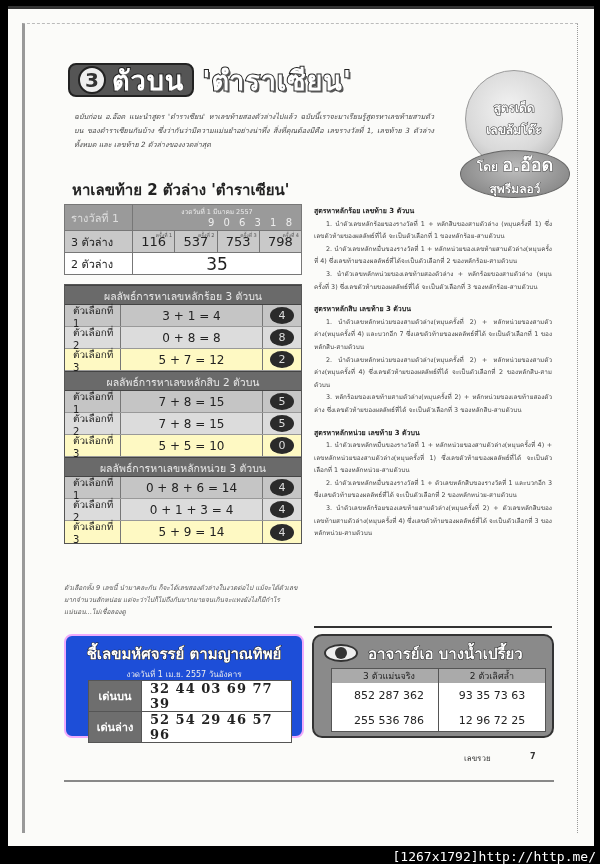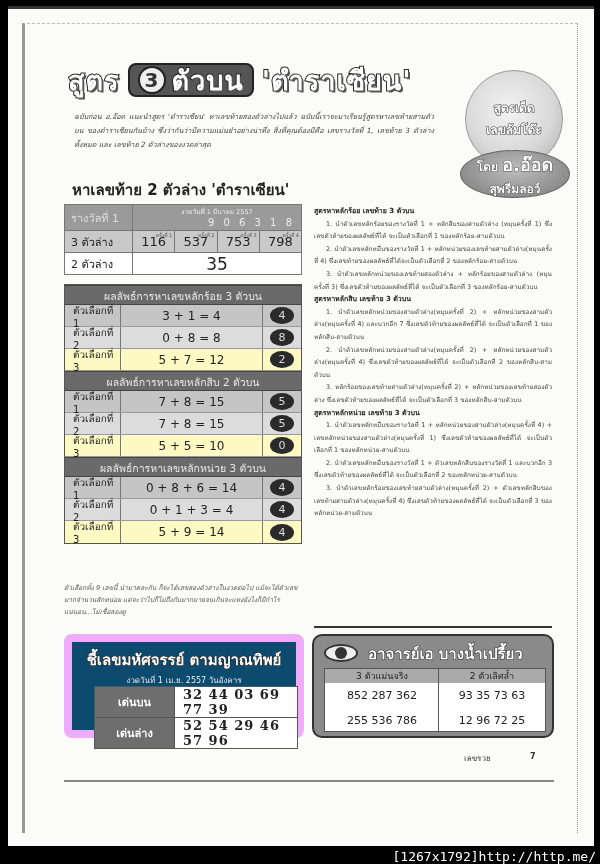--- a/index.html
+++ b/index.html
@@ -54,59 +54,58 @@
   .res-row.g1 { background: #c5c5c5; } .res-row.g2 { background: #dcdcdc; } .res-row.g3 { background: #fef9c3; }
   .res-label { width: 56px; padding-left: 8px; font-size: 10px; border-right: 1px solid #777; height: 100%; display: flex; align-items: center; }
   .res-eq { flex: 1; text-align: center; font-size: 12px; border-right: 1px solid #777; height: 100%; display: flex; align-items: center; justify-content: center; }
   .res-ans { width: 38px; display: flex; align-items: center; justify-content: center; height: 100%; }
   .pill { width: 24px; height: 17px; border-radius: 50%; background: #2a2a2a; color: #ddd; font-size: 11px;
     display: flex; align-items: center; justify-content: center; }
   .note { position: absolute; left: 64px; top: 582px; width: 240px; font-size: 6.6px; line-height: 12px; color: #555; font-style: italic; }
 
   
   .right-col { position: absolute; left: 314px; top: 205px; width: 238px; font-size: 6.4px; line-height: 12.6px; color: #444; }
-  .right-col h4 { font-size: 7px; font-weight: bold; color: #222; }
+  .right-col h4 { font-size: 7px; font-weight: bold; color: #222; margin-top: 10px; }
   .right-col h4:first-child { margin-top: 0; }
   .right-col p { text-indent: 12px; text-align: justify; }
   .divider { position: absolute; left: 314px; top: 626px; width: 238px; height: 2px; background: #333; }
 
   
   .box-left { position: absolute; left: 64px; top: 634px; width: 240px; height: 104px; border-radius: 8px;
-    background: #0c4a6e; border: 8px solid #f0abfc; }
+    background: #1d4ed8; border: 2px solid #f0abfc; }
   .box-left-title { text-align: center; font-size: 15px; font-weight: bold; color: #fff; -webkit-text-stroke: 1px #222; paint-order: stroke fill; margin-top: 6px; }
   .box-left-sub { text-align: center; font-size: 8px; color: #eee; margin-top: 2px; }
   .pair-table { position: absolute; left: 22px; top: 44px; width: 204px; font-size: 13px; }
   .pair-table td { border: 1px solid #555; height: 24px; }
-  .pair-table .lbl { width: 80px; background: #6e6e6e; color: #fff; text-align: center; font-size: 11px; font-weight: bold; }
+  .pair-table .lbl { width: 53px; background: #6e6e6e; color: #fff; text-align: center; font-size: 11px; font-weight: bold; }
   .pair-table .val { background: #fff; padding-left: 8px; font-family: "DejaVu Serif", serif; font-weight: bold; letter-spacing: 1px; }
   .box-right { position: absolute; left: 312px; top: 634px; width: 242px; height: 104px; border-radius: 10px;
     background: #8a8a8a; border: 2px solid #333; }
   .eye { position: absolute; left: 10px; top: 8px; width: 34px; height: 18px; border-radius: 50%;
     border: 2px solid #333; background: #eee; display: flex; align-items: center; justify-content: center; }
   .eye-pupil { width: 12px; height: 12px; border-radius: 50%; background: #333; }
   .box-right-title { position: absolute; left: 54px; top: 6px; font-size: 15px; font-weight: bold; color: #fff; -webkit-text-stroke: 1px #222; paint-order: stroke fill; }
   .sub-box { position: absolute; top: 32px; height: 64px; background: #fff; border: 1px solid #555; }
-  .sub-box.a { left: 10px; width: 116px; } .sub-box.b { left: 124px; width: 108px; }
+  .sub-box.a { left: 17px; width: 116px; } .sub-box.b { left: 124px; width: 108px; }
   .sub-head { background: #aaa; text-align: center; font-size: 9px; height: 14px; line-height: 14px; color: #222; }
   .sub-val { text-align: center; font-size: 11px; height: 25px; line-height: 25px; }
 
   .footer { position: absolute; left: 464px; top: 752px; font-size: 8px; color: #333; }
   .footer-page { position: absolute; left: 530px; top: 752px; font-size: 8px; color: #333; font-weight: bold; }
   .footer-line { position: absolute; left: 64px; top: 780px; width: 490px; height: 2px; background: #888; }
   .watermark { position: absolute; right: 4px; bottom: 0px; font-size: 13px; color: #fff; font-family: "DejaVu Sans Mono", monospace; }
 </style>
 </head>
 <body>
 
 <div class="page">
   <div class="frame"></div>
 </div>
 
 <div class="title-row">
-  <span class="title-word">สูตร</span>
   <span class="title-box">
     <span class="circle3">3</span>
     <span class="title-word">ตัวบน</span>
   </span>
   <span class="title-word">'ตำราเซียน'</span>
 </div>
 <p class="intro">ฉบับก่อน อ.อ๊อด แนะนำสูตร 'ตำราเซียน' หาเลขท้ายสองตัวล่างไปแล้ว ฉบับนี้เราจะมาเรียนรู้สูตรหาเลขท้ายสามตัวบน ของตำราเซียนกันบ้าง ซึ่งว่ากันว่ามีความแม่นยำอย่างน่าทึ่ง สิ่งที่คุณต้องมีคือ เลขรางวัลที่ 1, เลขท้าย 3 ตัวล่างทั้งหมด และ เลขท้าย 2 ตัวล่างของงวดล่าสุด</p>
 
 <div class="globe">
   <span class="globe-line">สูตรเด็ด</span>

